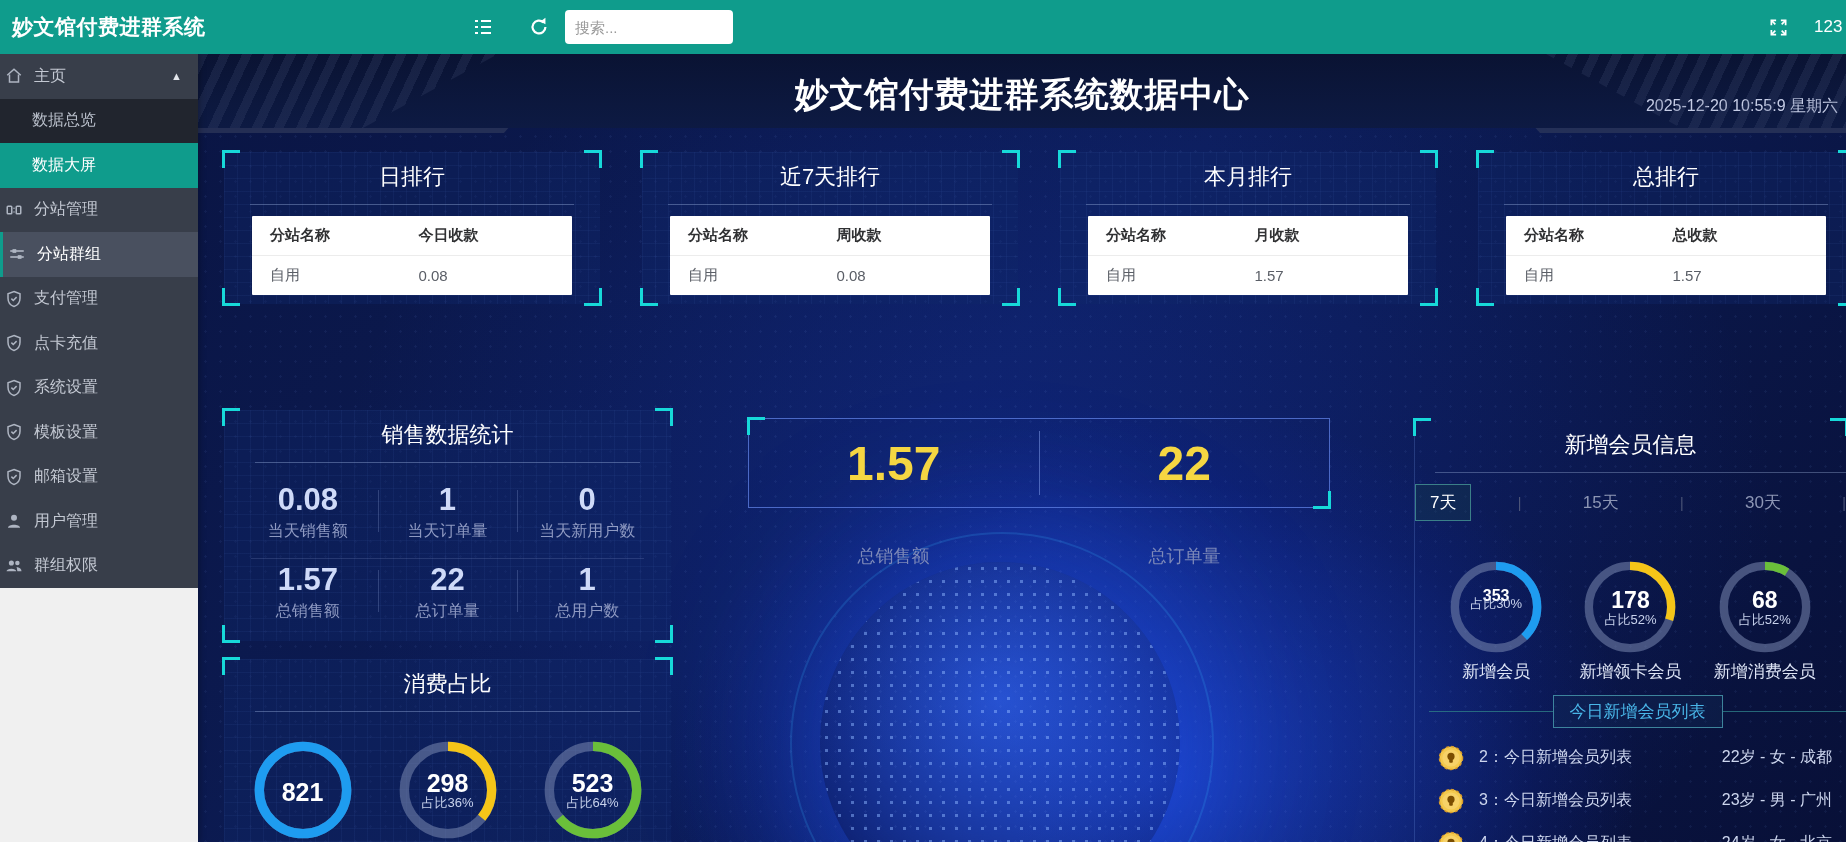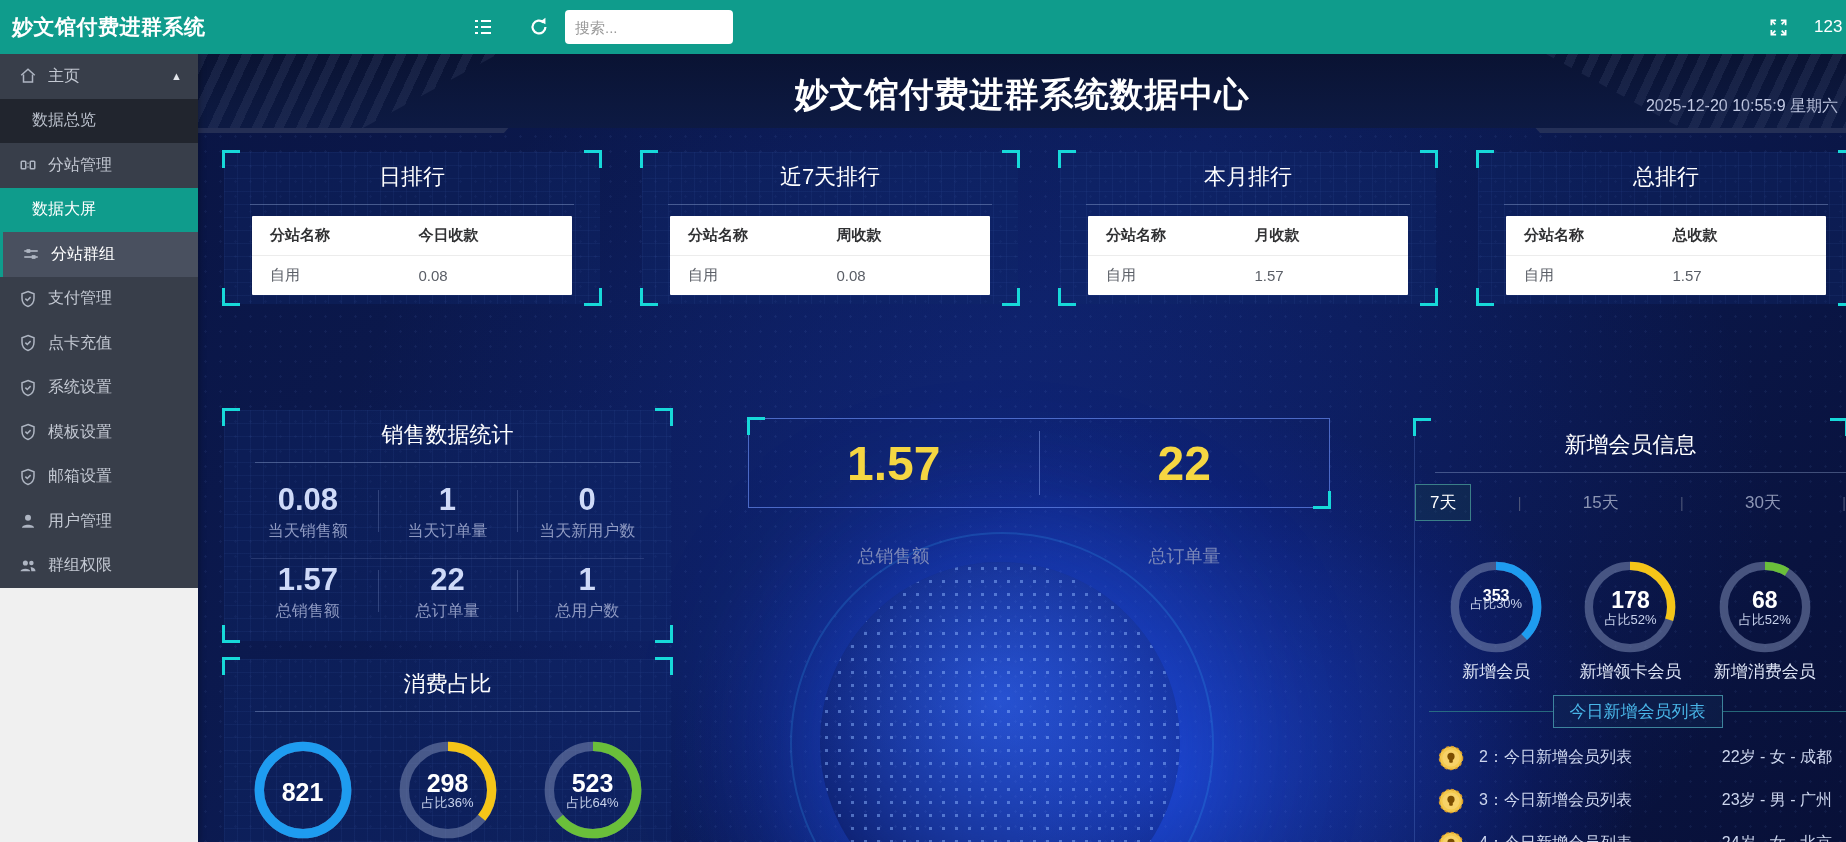--- a/index.html
+++ b/index.html
@@ -17,21 +17,21 @@
   .tb-refresh{left:528px;}
   .tb-full{right:58px;}
   .search{position:absolute;left:565px;top:10px;width:168px;height:34px;border:none;border-radius:4px;
     background:#fff;padding:0 10px;font-size:15px;color:#333;outline:none;box-sizing:border-box;}
   .search::placeholder{color:#9a9a9a;}
   .username{position:absolute;right:-16px;top:0;height:54px;line-height:54px;color:#fff;font-size:17px;width:48px;}
   
   .sidebar{position:absolute;left:0;top:54px;width:198px;bottom:0;background:#f0f0f0;z-index:20;
     box-shadow:2px 0 6px rgba(0,0,0,.25);}
   .m-item{height:44.5px;display:flex;align-items:center;background:#383e4a;color:#c3c8d2;font-size:16px;
-    padding-left:18px;cursor:pointer;position:relative;box-sizing:border-box;}
+    padding-left:4px;cursor:pointer;position:relative;box-sizing:border-box;}
   .m-item .mi-icon{width:20px;height:20px;margin-right:10px;display:inline-flex;align-items:center;justify-content:center;color:#aeb5c2;}
   .m-item.sub{padding-left:32px;background:#21252e;color:#b9bfca;}
   .m-item.active{background:#0f9c8c;color:#fff;}
   .m-item.hovered{background:#49505f;color:#fff;border-left:3px solid #0f9c8c;}
   .m-item .caret{position:absolute;right:16px;font-size:11px;color:#e3e6ec;}
   
   .main{position:absolute;left:198px;top:54px;width:1648px;height:788px;overflow:hidden;
     background:
       radial-gradient(620px 480px at 58% 92%, rgba(35,85,255,.60), rgba(15,40,160,.18) 62%, transparent 78%),
       radial-gradient(1000px 760px at 52% 58%, rgba(25,60,205,.30), transparent 72%),
@@ -169,33 +169,33 @@
             <path d="M3 11 L12 3 L21 11"></path>
             <path d="M6 10 V20 H18 V10"></path>
           </svg>
         </span>
         <span>主页</span>
         <span class="caret">▲</span>
       </div>
       <div class="m-item sub">
         <span>数据总览</span>
       </div>
+      <div class="m-item sub active">
+        <span>数据大屏</span>
+      </div>
       <div class="m-item ">
         <span class="mi-icon">
           <svg width="18" height="18" viewBox="0 0 24 24" fill="none" stroke="currentColor" stroke-width="2">
             <rect x="3" y="7" width="6" height="10" rx="1"></rect>
             <rect x="15" y="7" width="6" height="10" rx="1"></rect>
             <circle cx="12" cy="9.5" r="1" fill="currentColor" stroke="none"></circle>
             <circle cx="12" cy="14.5" r="1" fill="currentColor" stroke="none"></circle>
           </svg>
         </span>
         <span>分站管理</span>
-      </div>
-      <div class="m-item sub active">
-        <span>数据大屏</span>
       </div>
       <div class="m-item hovered">
         <span class="mi-icon">
           <svg width="18" height="18" viewBox="0 0 24 24" fill="none" stroke="currentColor" stroke-width="2.2">
             <line x1="3" y1="8" x2="21" y2="8"></line>
             <rect x="6" y="5.5" width="5" height="5" fill="currentColor" stroke="none"></rect>
             <line x1="3" y1="16" x2="21" y2="16"></line>
             <rect x="13" y="13.5" width="5" height="5" fill="currentColor" stroke="none"></rect>
           </svg>
         </span>

